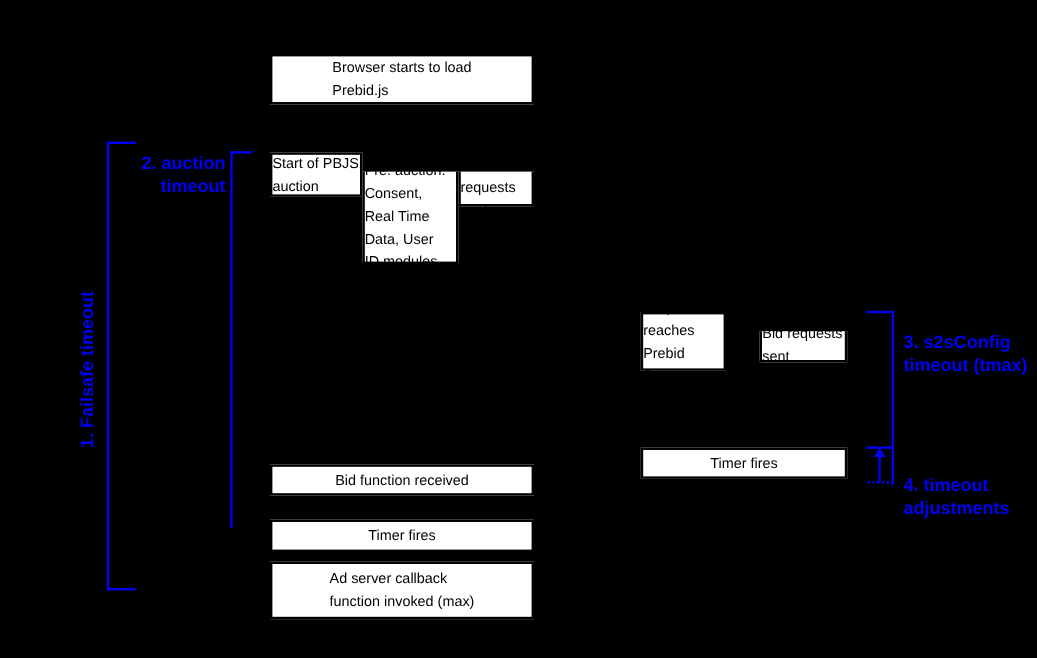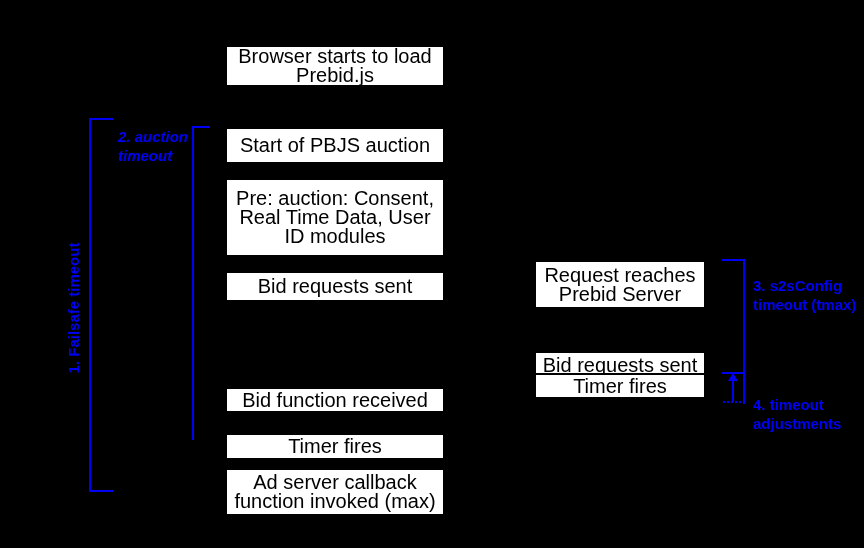--- a/index.html
+++ b/index.html
@@ -19,31 +19,30 @@
     height: 548px;
     background: var(--canvas-bg);
     overflow: hidden;
   }
 
   
   .box {
     background: var(--box-bg);
     border: 2px solid var(--box-border);
     color: var(--box-text);
-    font-size: 20px;
+    font-size: 12px;
     line-height: 19px;
-    text-align: center;
     display: flex;
     align-items: center;
     justify-content: center;
     white-space: pre-line;
   }
   .abs { position: absolute; }
 
-  .stack { position: absolute; display: flex; flex-direction: column; }
+  .stack { position: absolute; display: flex; flex-direction: row; }
   .stack .box + .box { border-top: 0; margin-top: 16px; }
 
   
   .vline  { position: absolute; width: 2px; background: var(--accent); }
   .hline  { position: absolute; height: 2px; background: var(--accent); }
   .dotted { position: absolute; height: 0; border-top: 2px dotted var(--accent); }
   .arrow-head {
     position: absolute; width: 0; height: 0;
     border-left: 5px solid transparent;
     border-right: 5px solid transparent;
@@ -52,21 +51,21 @@
 
   
   .blabel {
     position: absolute;
     color: var(--accent);
     font-weight: bold;
     font-size: 15px;
     line-height: 19px;
     white-space: pre-line;
   }
-  .blabel.right { text-align: left; font-style: italic; }
+  .blabel.right { text-align: right; }
   .blabel.vertical {
     white-space: nowrap;
     transform: translate(-50%, -50%) rotate(-90deg);
   }
 </style>
 </head>
 <body>
 
 <div class="canvas">
 

